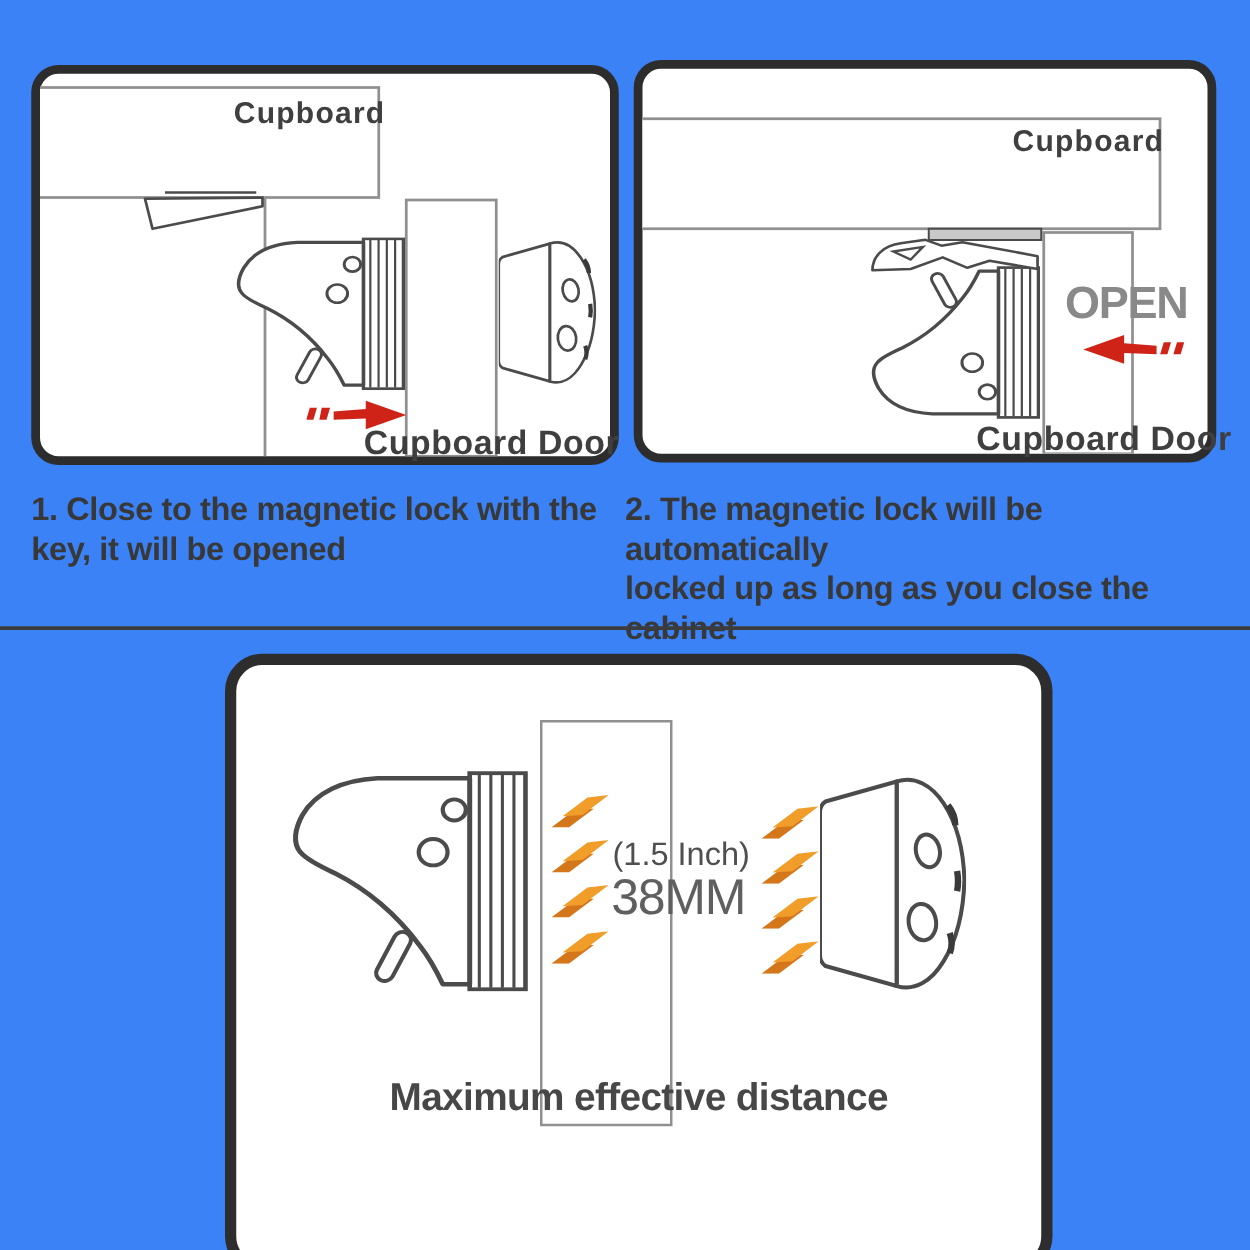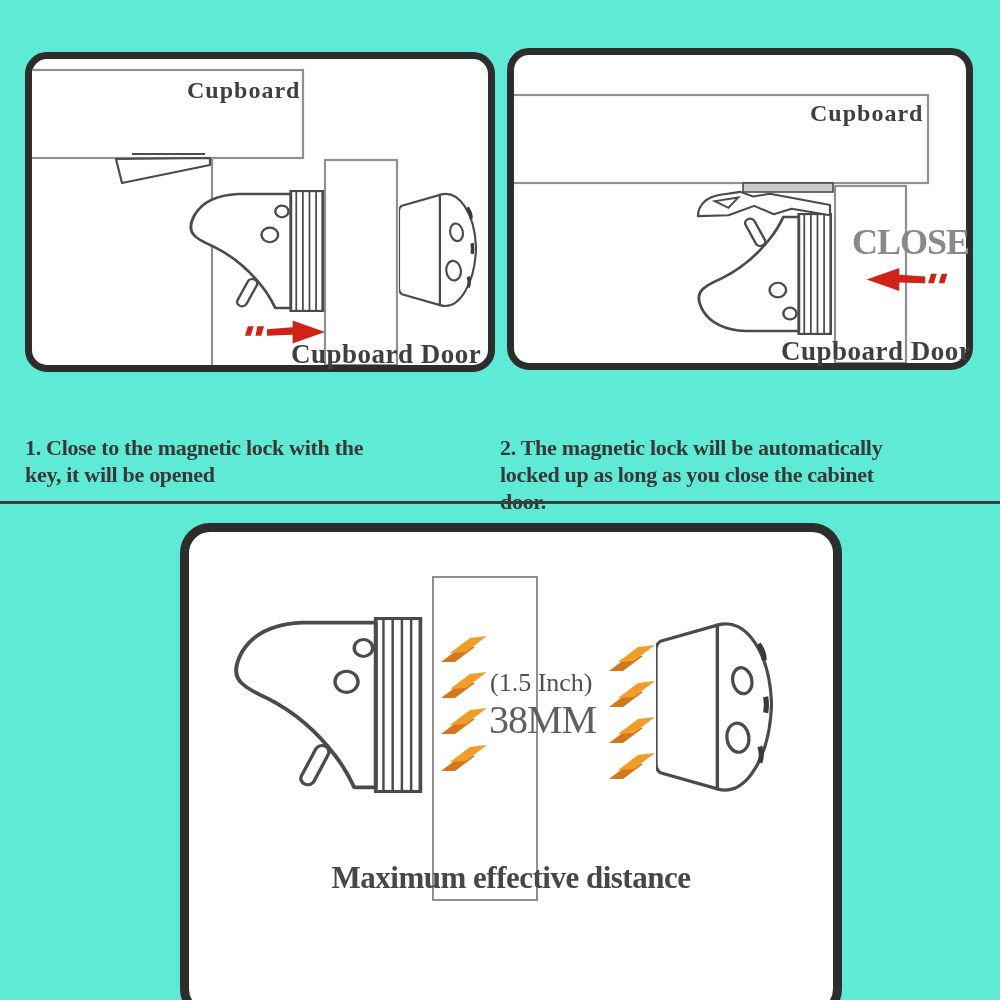--- a/index.html
+++ b/index.html
@@ -1,32 +1,32 @@
 <!DOCTYPE html>
 <html><head>
 <meta charset="utf-8">
 <style>
   html,body{margin:0;padding:0;background:#ffffff;}
   #canvas{
-    position:relative;width:1000px;height:1000px;background:#5eead4;overflow:hidden;
-    font-family:Liberation Serif, serif;
+    position:relative;width:1000px;height:1000px;background:#3b82f6;overflow:hidden;
+    font-family:Liberation Sans, sans-serif;
   }
   .panel{
     position:absolute;background:#ffffff;border:7px solid #2d2d2d;border-radius:22px;
     box-sizing:border-box;
   }
   .panel svg{position:absolute;left:0;top:0;}
   .abs{position:absolute;}
   .lbl{font-weight:bold;color:#3f3f3f;white-space:nowrap;}
   .cupboard-lbl{font-size:24px;letter-spacing:1px;}
   .door-lbl{font-size:27px;letter-spacing:0.5px;}
   .action-lbl{font-size:36px;font-weight:bold;color:#898989;letter-spacing:-1px;white-space:nowrap;}
   .caption{
-    position:absolute;font-size:22px;font-weight:bold;color:#383838;
-    line-height:1.22;white-space:pre-line;letter-spacing:-0.3px;margin-top:43px;
+    position:absolute;font-size:26px;font-weight:bold;color:#383838;
+    line-height:1.22;white-space:pre-line;letter-spacing:-0.3px;
   }
   #divider{position:absolute;left:0;top:501px;width:1000px;height:3px;background:#3c3c3c;}
   #distance-panel{border-width:9px;border-radius:30px;}
   .inch-lbl{font-size:26px;color:#4f4f4f;white-space:nowrap;}
   .mm-lbl{font-size:40px;color:#5f5f5f;letter-spacing:-1px;white-space:nowrap;text-align:center;}
   .maxdist-lbl{
     position:absolute;left:0;top:328px;width:100%;text-align:center;
     font-size:31px;font-weight:bold;color:#474747;letter-spacing:-0.5px;
   }
   .footer-line{position:absolute;left:170px;font-size:27px;color:#151515;white-space:nowrap;}
@@ -118,21 +118,21 @@
 
       <rect x="229" y="128" width="90" height="9" fill="#c9c9c9" stroke="#4b4b4b" stroke-width="1.6"></rect>
 
       <g transform="translate(0,438) scale(1,-1)">
         <use href="#lock-sym" x="179" y="158" width="141" height="122"></use>
       </g>
 
       <use href="#hook-sym" x="181" y="135" width="138" height="28"></use>
     </svg>
     <div class="abs lbl cupboard-lbl" style="left:296px;top:45px;">Cupboard</div>
-    <div class="abs action-lbl" style="left:338px;top:166px;">CLOSE</div>
+    <div class="abs action-lbl" style="left:338px;top:166px;">OPEN</div>
     <svg class="abs" style="left:352px;top:212px;" width="82" height="25" viewBox="0 0 84 26">
       <use href="#arrow-left-sym" width="84" height="26"></use>
     </svg>
     <div class="abs lbl door-lbl" style="left:267px;top:281px;">Cupboard Door</div>
   </div>
 
   <div class="caption" style="left:25px;top:392px;width:465px;">1. Close to the magnetic lock with the
 key, it will be opened</div>
   <div class="caption" style="left:500px;top:392px;width:498px;">2. The magnetic lock will be automatically
 locked up as long as you close the cabinet

